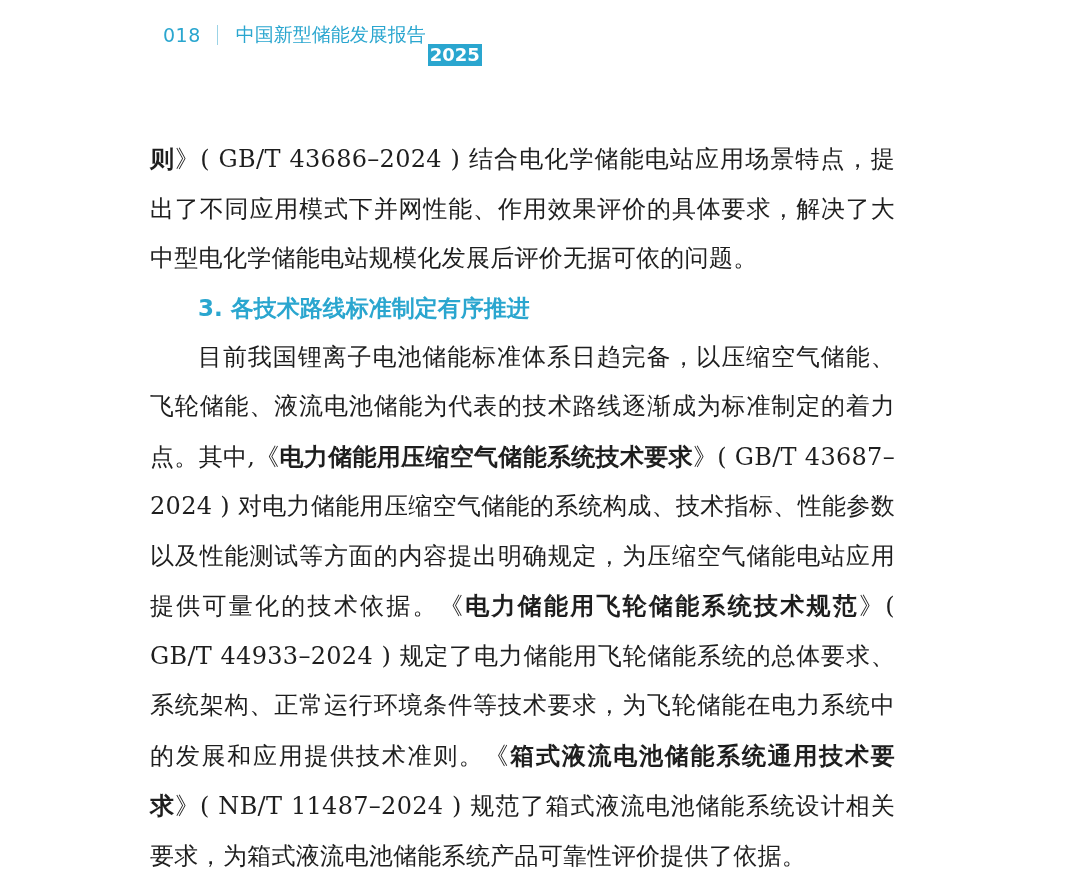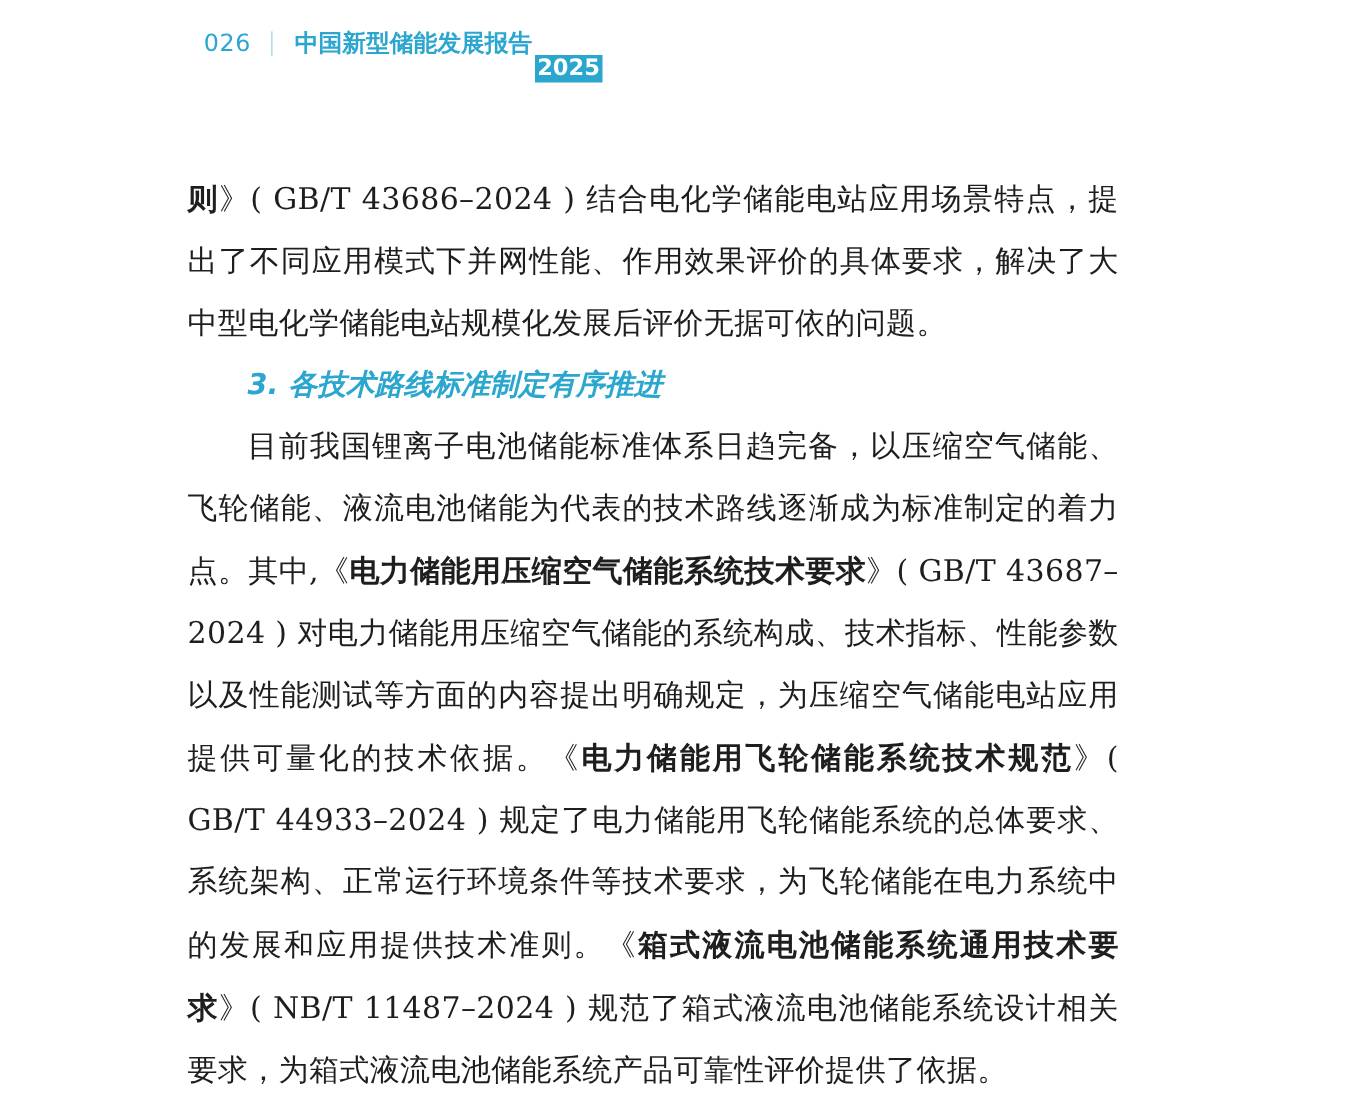--- a/index.html
+++ b/index.html
@@ -31,21 +31,21 @@
       color: #2aa6cf;
     }
     .sep {
       width: 1px;
       height: 20px;
       background: #9bd3e6;
       margin: 0 18px 0 16px;
     }
     .report-title {
       font-size: 19px;
-      font-weight: bold;
+      font-weight: normal;
       color: #2aa6cf;
     }
     .year-box {
       display: inline-block;
       background: #2aa6cf;
       color: #ffffff;
       font-weight: bold;
       font-size: 18px;
       padding: 0 2px;
       margin-left: 2px;
@@ -70,31 +70,30 @@
       text-indent: 48px;
     }
     .section-heading {
       font-family: "DejaVu Sans", "Liberation Sans", sans-serif;
       font-size: 23px;
       font-weight: bold;
       color: #2aa6cf;
       line-height: 49px;
       margin: 0;
       padding-left: 48px;
-      font-style: italic;
     }
     .std-title {
       font-weight: bold;
     }
   </style>
 </head>
 <body>
 
 <div class="header">
-  <span class="page-num">026</span>
+  <span class="page-num">018</span>
   <span class="sep"></span>
   <span class="report-title">中国新型储能发展报告</span>
   <span class="year-box">2025</span>
 </div>
 
 <div class="content">
   <p class="para"><span class="std-title">则</span><span>》( GB/T 43686–2024 ) 结合电化学储能电站应用场景特点，提出了不同应用模式下并网性能、作用效果评价的具体要求，解决了大中型电化学储能电站规模化发展后评价无据可依的问题。</span></p>
 
   <h3 class="section-heading">3. 各技术路线标准制定有序推进</h3>
 

